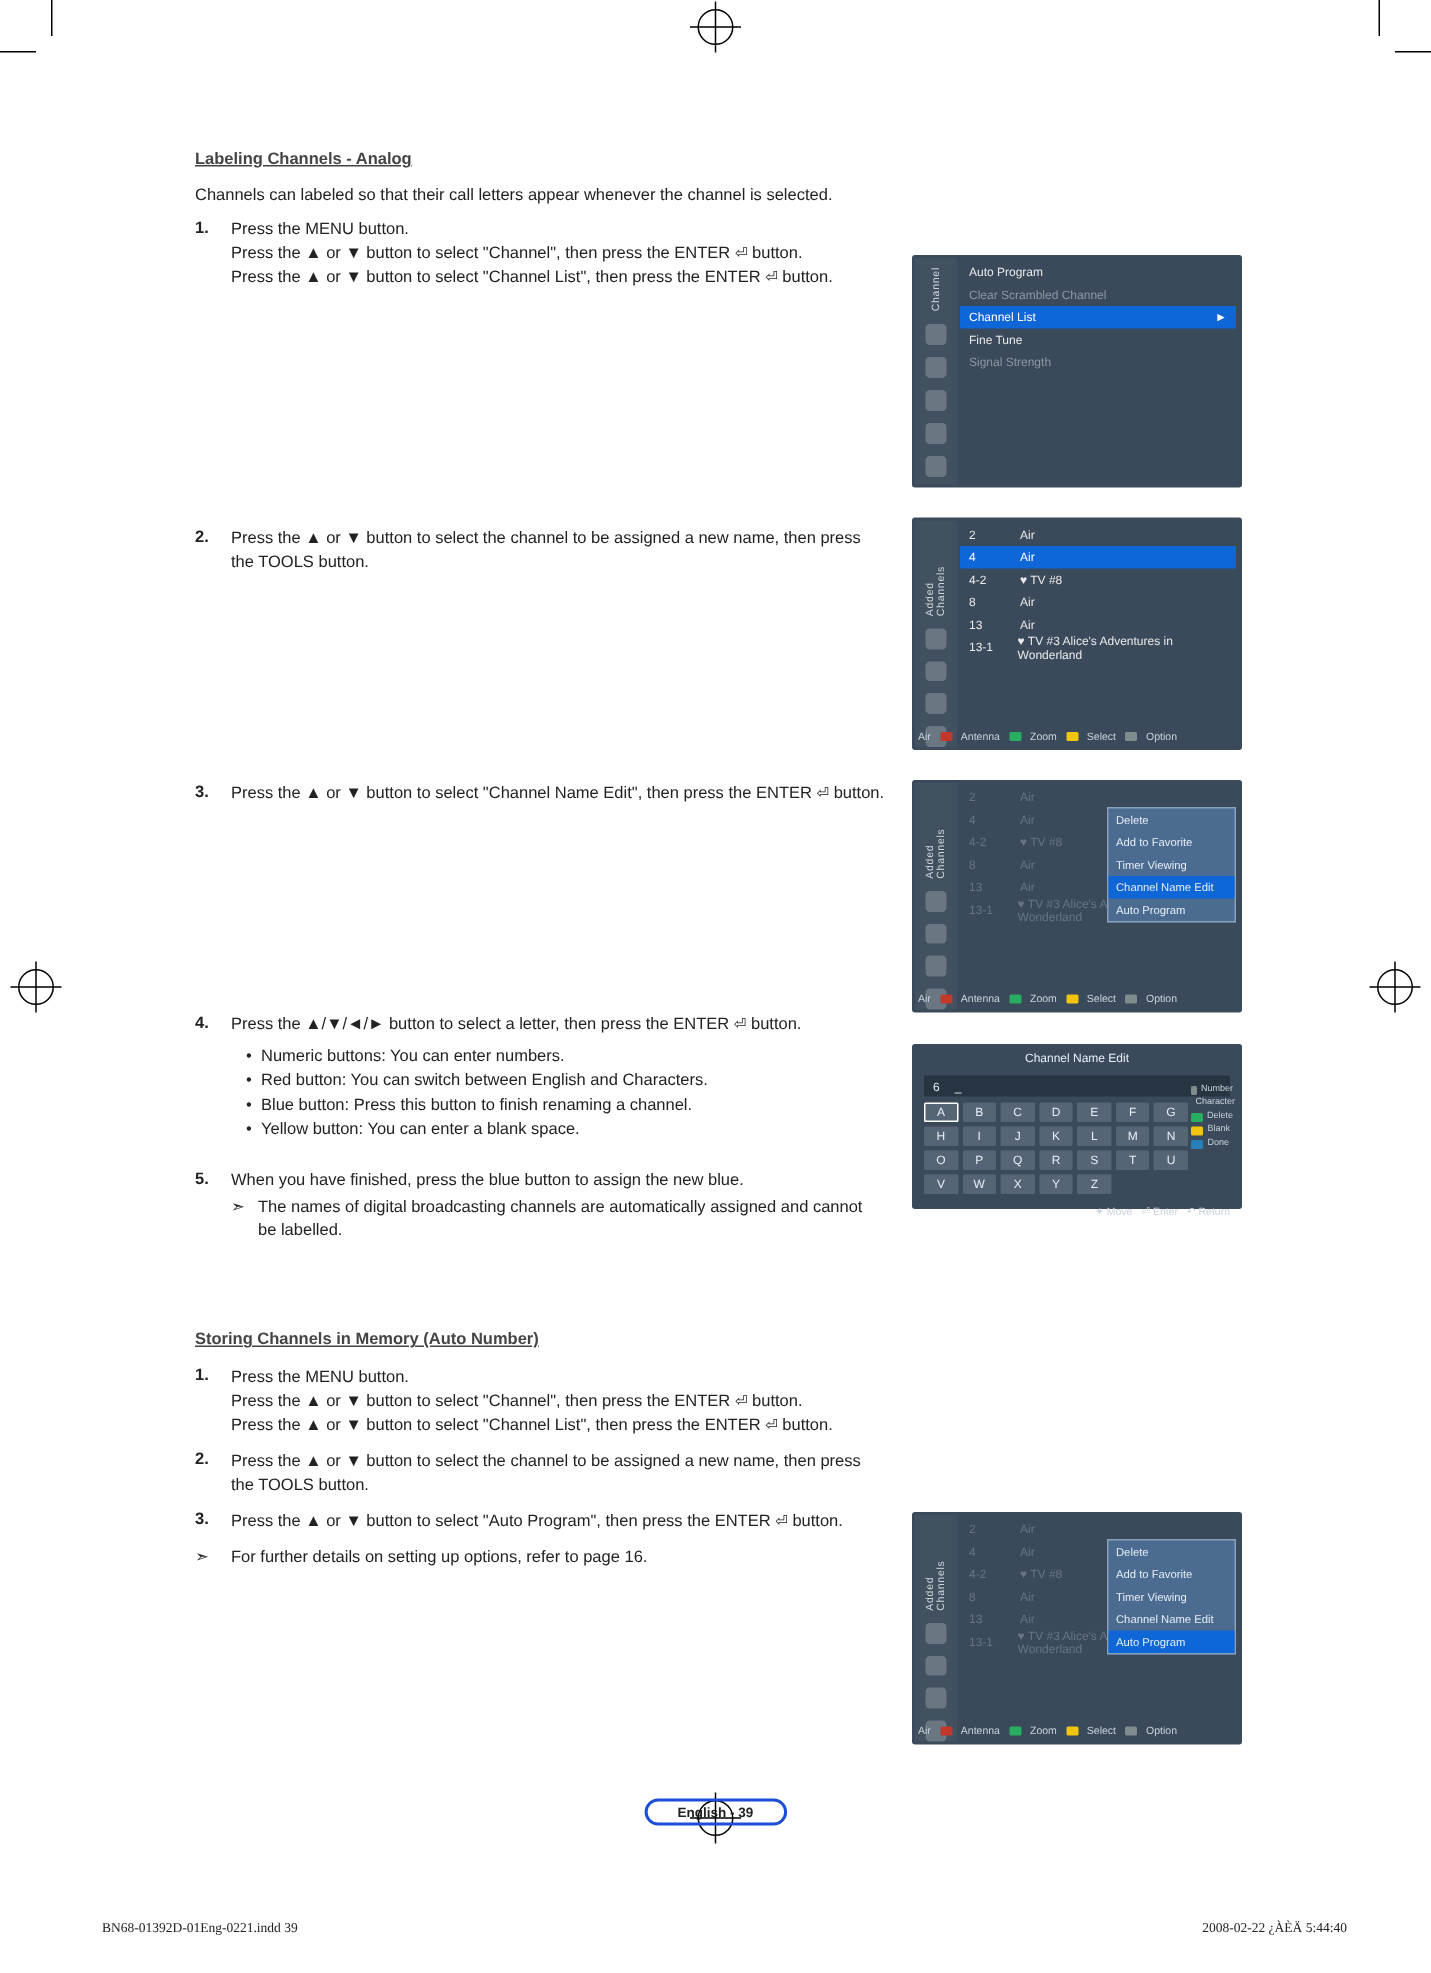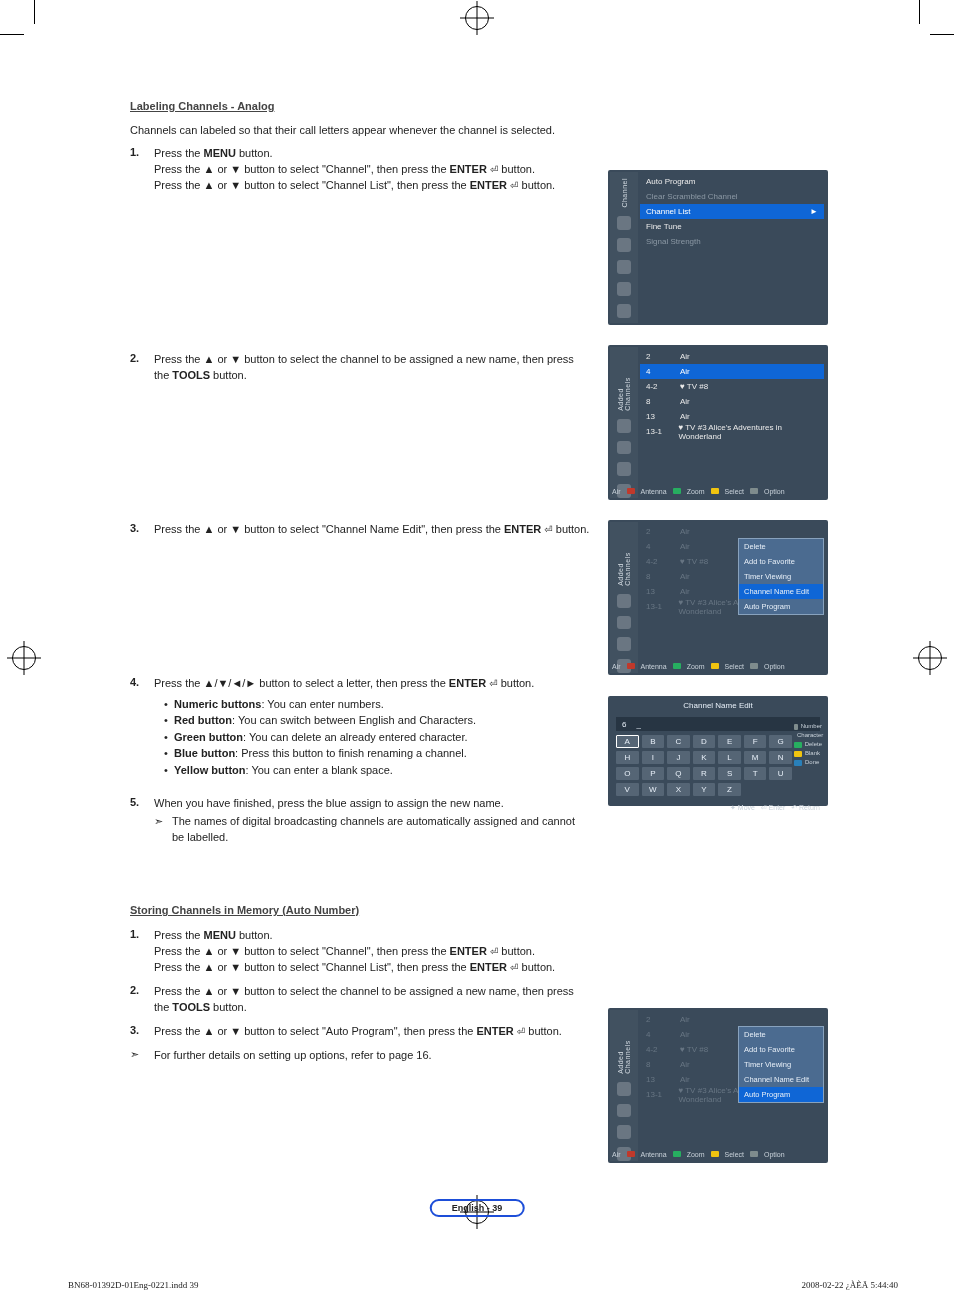--- a/index.html
+++ b/index.html
@@ -12,21 +12,21 @@
 
   .page { position: absolute; left: 56px; top: 0; width: 842px; height: 1315px; }
   .content { position: absolute; left: 74px; top: 100px; width: 720px; }
 
   .section-title { font-weight: bold; font-size: 11px; color: #444; text-decoration: underline; margin-bottom: 12px; }
   .intro { font-size: 11px; margin-bottom: 10px; }
 
   .step-row { display: flex; margin-bottom: 8px; }
   .step-num { font-weight: bold; width: 24px; flex: none; font-size: 11px; }
   .step-body { flex: 1; font-size: 11px; line-height: 1.45; }
-  .step-body b { font-weight: bold; }
+  .step-body b { font-weight: normal; }
   .step-body .sub { margin-top: 2px; }
 
   .bullets { margin: 4px 0 0 10px; }
   .bullets li { list-style: none; position: relative; padding-left: 10px; line-height: 1.5; }
   .bullets li::before { content: "•"; position: absolute; left: 0; }
 
   .note { position: relative; padding-left: 18px; line-height: 1.45; margin-top: 2px; }
   .note::before { content: "➣"; position: absolute; left: 0; }
 
   .steps-block { width: 460px; }
@@ -115,33 +115,32 @@
 
       <div style="height:130px;"></div>
 
       <div class="step-row">
         <div class="step-num">4.</div>
         <div class="step-body">
           Press the ▲/▼/◄/► button to select a letter, then press the <b>ENTER</b> <span class="enter-glyph">⏎</span> button.
           <ul class="bullets">
             <li><b>Numeric buttons</b>: You can enter numbers.</li>
             <li><b>Red button</b>: You can switch between English and Characters.</li>
-            <li><b>Green button</b>: You can delete an already entered character.</li>
             <li><b>Blue button</b>: Press this button to finish renaming a channel.</li>
             <li><b>Yellow button</b>: You can enter a blank space.</li>
           </ul>
         </div>
       </div>
 
       <div style="height:10px;"></div>
 
       <div class="step-row">
         <div class="step-num">5.</div>
         <div class="step-body">
-          <span>When you have finished, press the blue assign to assign the new name.</span>
+          <span>When you have finished, press the blue button to assign the new blue.</span>
           <div class="note">The names of digital broadcasting channels are automatically assigned and cannot be labelled.</div>
         </div>
       </div>
     </div>
 
     <div style="height:50px;"></div>
     <div class="section-title">Storing Channels in Memory (Auto Number)</div>
 
     <div class="steps-block">
       <div class="step-row">

